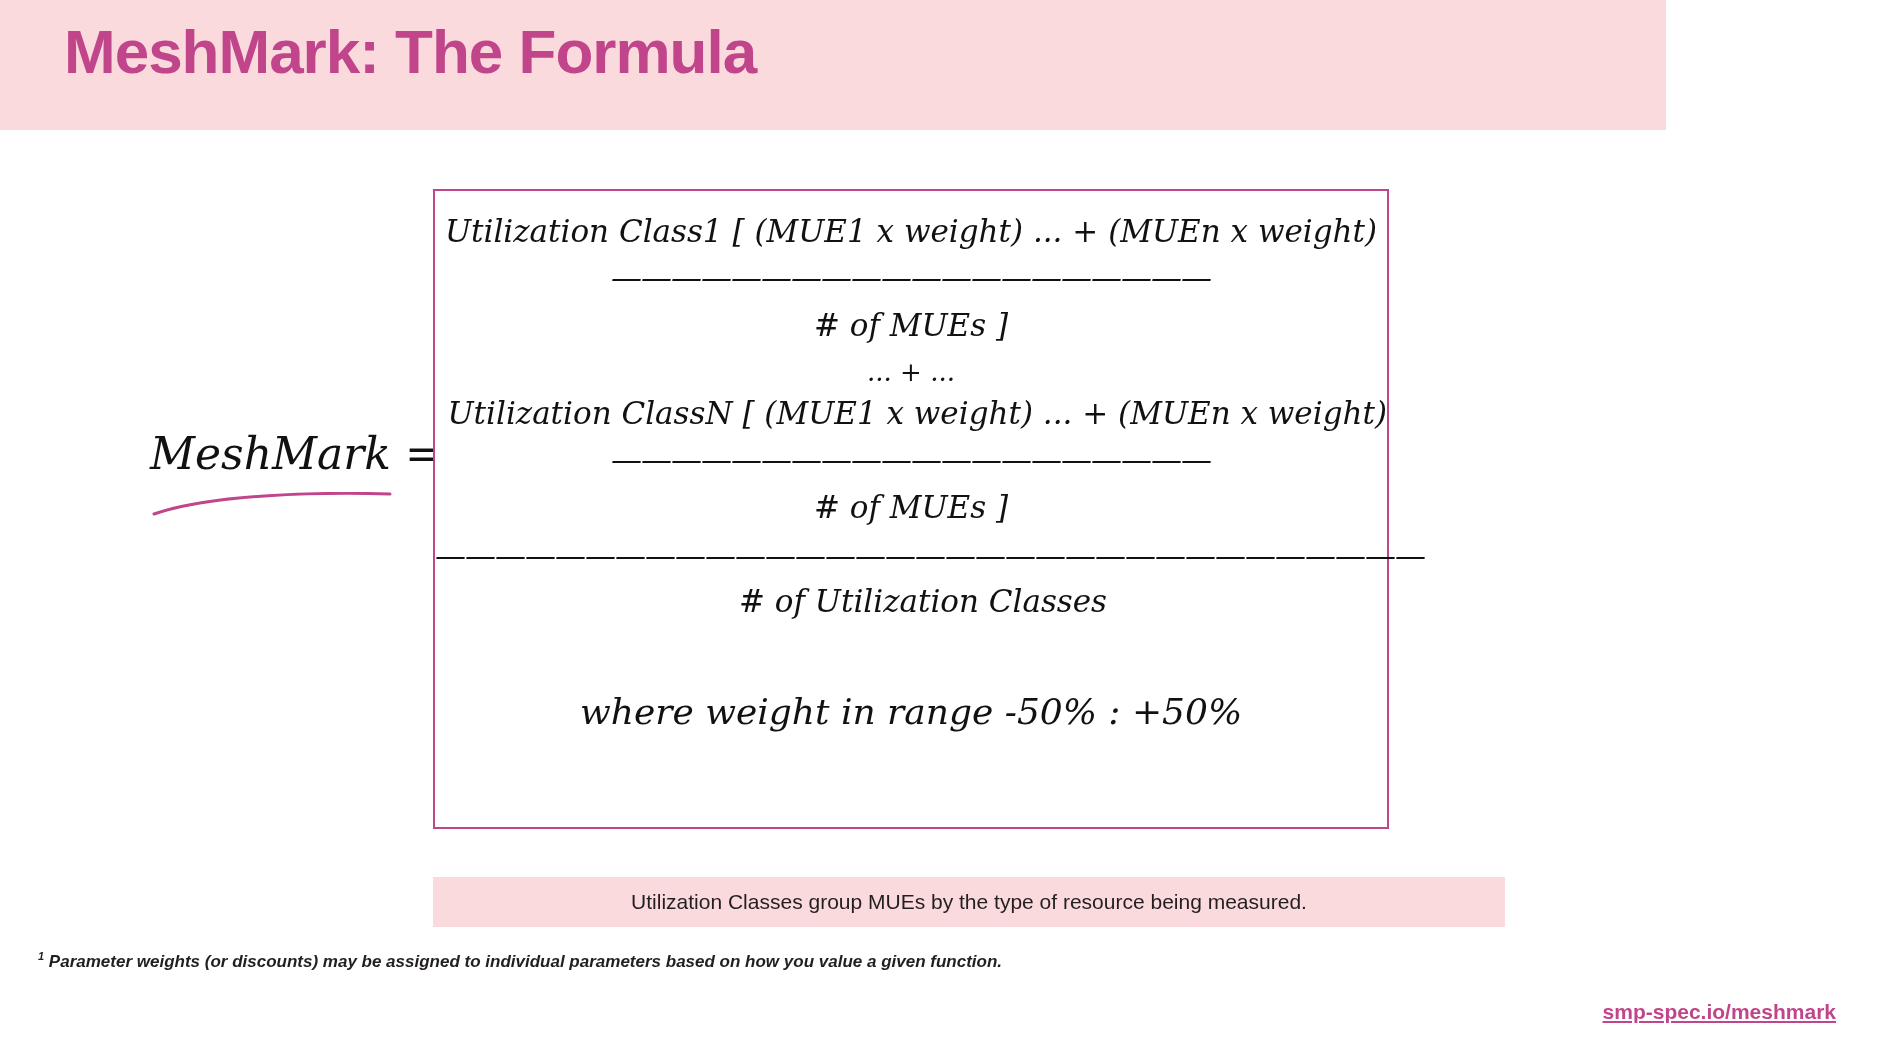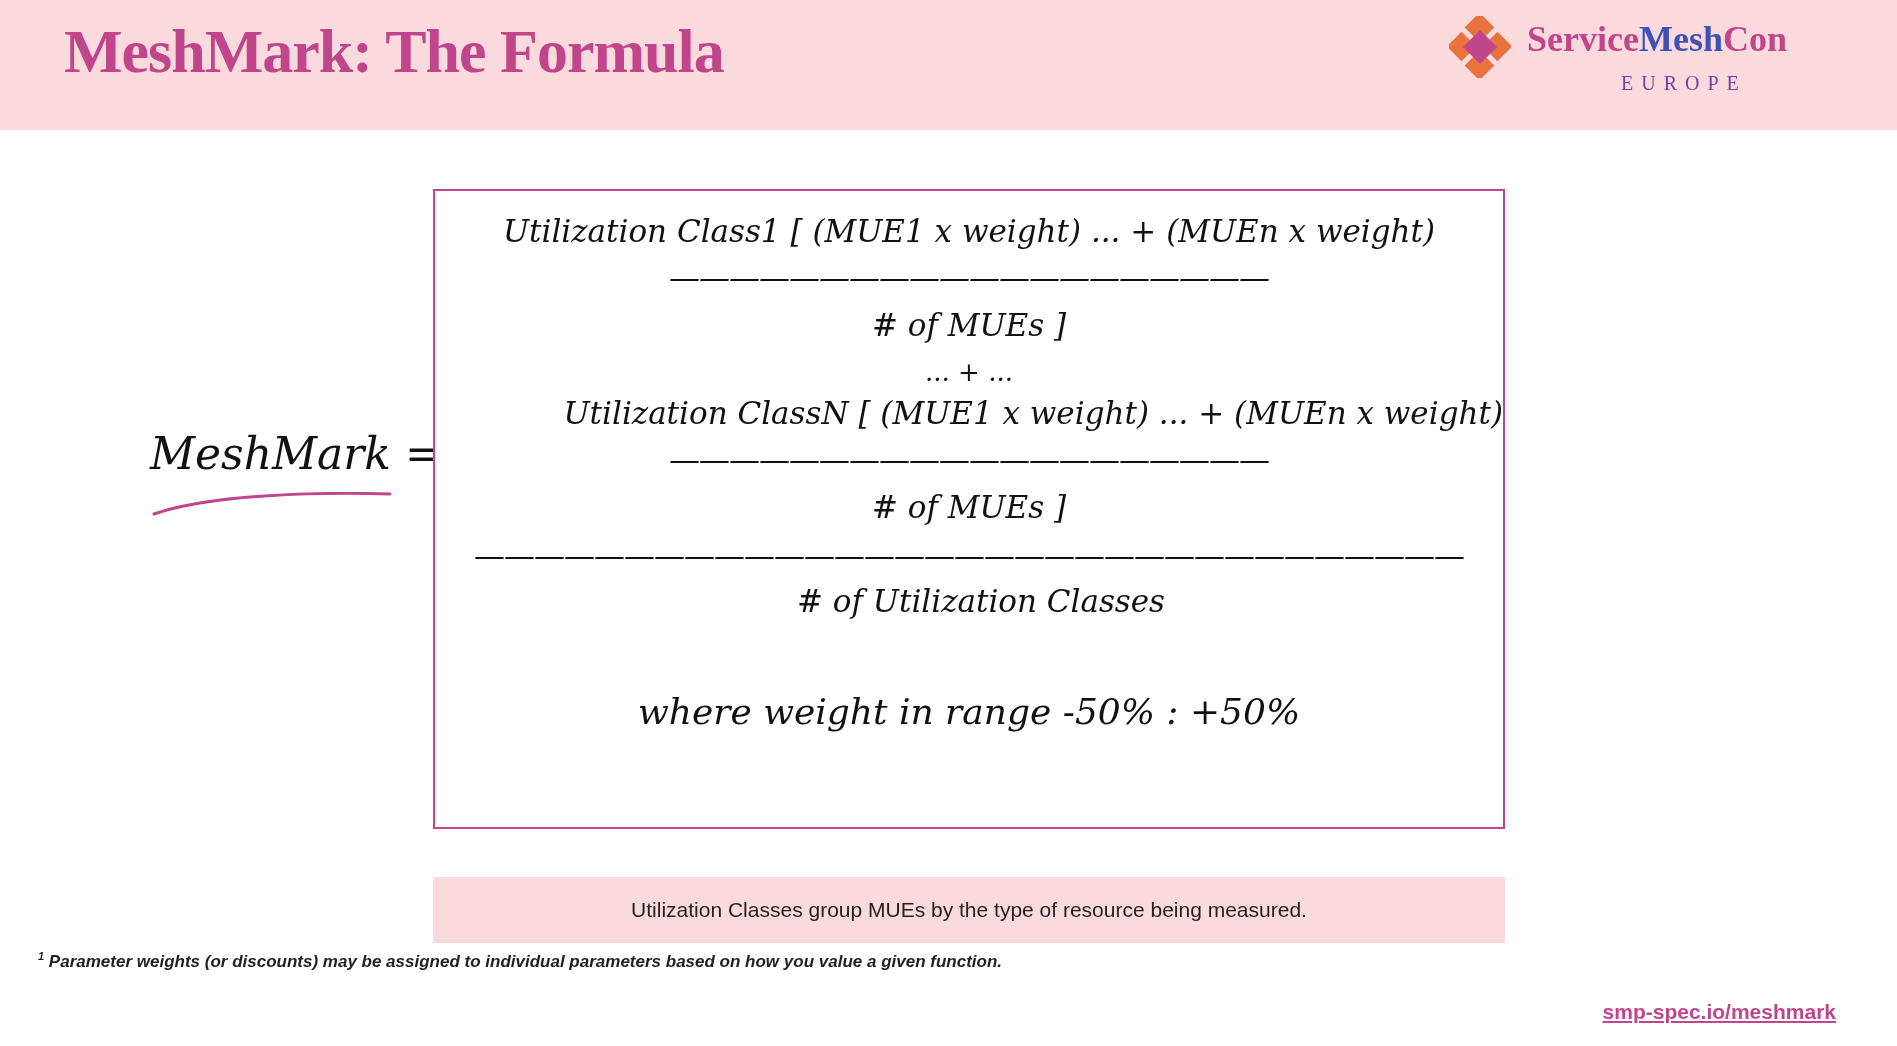--- a/index.html
+++ b/index.html
@@ -12,24 +12,23 @@
     background: #ffffff;
     font-family: "Liberation Sans", sans-serif;
     position: relative;
     overflow: hidden;
   }
 
   
   .header {
     position: absolute;
     left: 0; top: 0;
-    width: 1897px;
+    width: 1666px;
     height: 130px;
     background: #fadadd;
-    font-family: Liberation Serif, serif;
   }
   .header-title {
     position: absolute;
     left: 64px;
     top: 16px;
     font-size: 62px;
     font-weight: bold;
     color: #c1458a;
     letter-spacing: -1px;
     white-space: nowrap;
@@ -88,21 +87,21 @@
     top: 492px;
     width: 240px;
     height: 26px;
   }
 
   
   .formula-box {
     position: absolute;
     left: 433px;
     top: 189px;
-    width: 1072px;
+    width: 956px;
     height: 640px;
     border: 2px solid #c1458a;
     box-sizing: border-box;
     background: #ffffff;
   }
   .formula-line {
     position: absolute;
     width: 100%;
     text-align: center;
     font-family: "DejaVu Serif", serif;
@@ -120,21 +119,21 @@
   .f8 { top: 346px; font-size: 31px; letter-spacing: -1px; }
   .f9 { top: 392px; font-size: 31px; padding-left: 12px; }
   .f10{ top: 500px; font-size: 36px; }
 
   
   .callout {
     position: absolute;
     left: 433px;
     top: 877px;
     width: 1072px;
-    height: 66px;
+    height: 50px;
     background: #fadadd;
     display: flex;
     align-items: center;
     justify-content: center;
   }
   .callout-text {
     font-size: 21px;
     color: #231f20;
     white-space: nowrap;
   }
@@ -163,33 +162,20 @@
     white-space: nowrap;
     cursor: pointer;
   }
 </style>
 </head>
 <body>
 
 <div class="header">
   <div class="header-title">MeshMark: The Formula</div>
 
-  <div class="logo-wrap">
-    <svg class="logo-mark" viewBox="0 0 62 62">
-      <rect x="20" y="1" width="21" height="21" fill="#e8733f" transform="rotate(45 30.5 11.5)"></rect>
-      <rect x="2" y="20" width="21" height="21" fill="#e8733f" transform="rotate(45 12.5 30.5)"></rect>
-      <rect x="38" y="20" width="21" height="21" fill="#e8733f" transform="rotate(45 48.5 30.5)"></rect>
-      <rect x="20" y="39" width="21" height="21" fill="#e8733f" transform="rotate(45 30.5 49.5)"></rect>
-      <rect x="19" y="19" width="24" height="24" fill="#c1458a" transform="rotate(45 31 31)"></rect>
-    </svg>
-    <div class="logo-text">
-      <span class="seg-a">Service</span><span class="seg-b">Mesh</span><span class="seg-c">Con</span>
-    </div>
-    <div class="logo-sub">EUROPE</div>
-  </div>
 </div>
 
 <div class="meshmark-label">MeshMark =</div>
 <svg class="meshmark-underline" viewBox="0 0 240 26">
   <path d="M2 22 C 60 2, 170 0, 238 2" stroke="#c1458a" stroke-width="3" fill="none" stroke-linecap="round"></path>
 </svg>
 
 <div class="formula-box">
   <div class="formula-line f1">Utilization Class1 [ (MUE1 x weight)  ... + (MUEn x weight)</div>
   <div class="formula-line f2">————————————————————</div>

